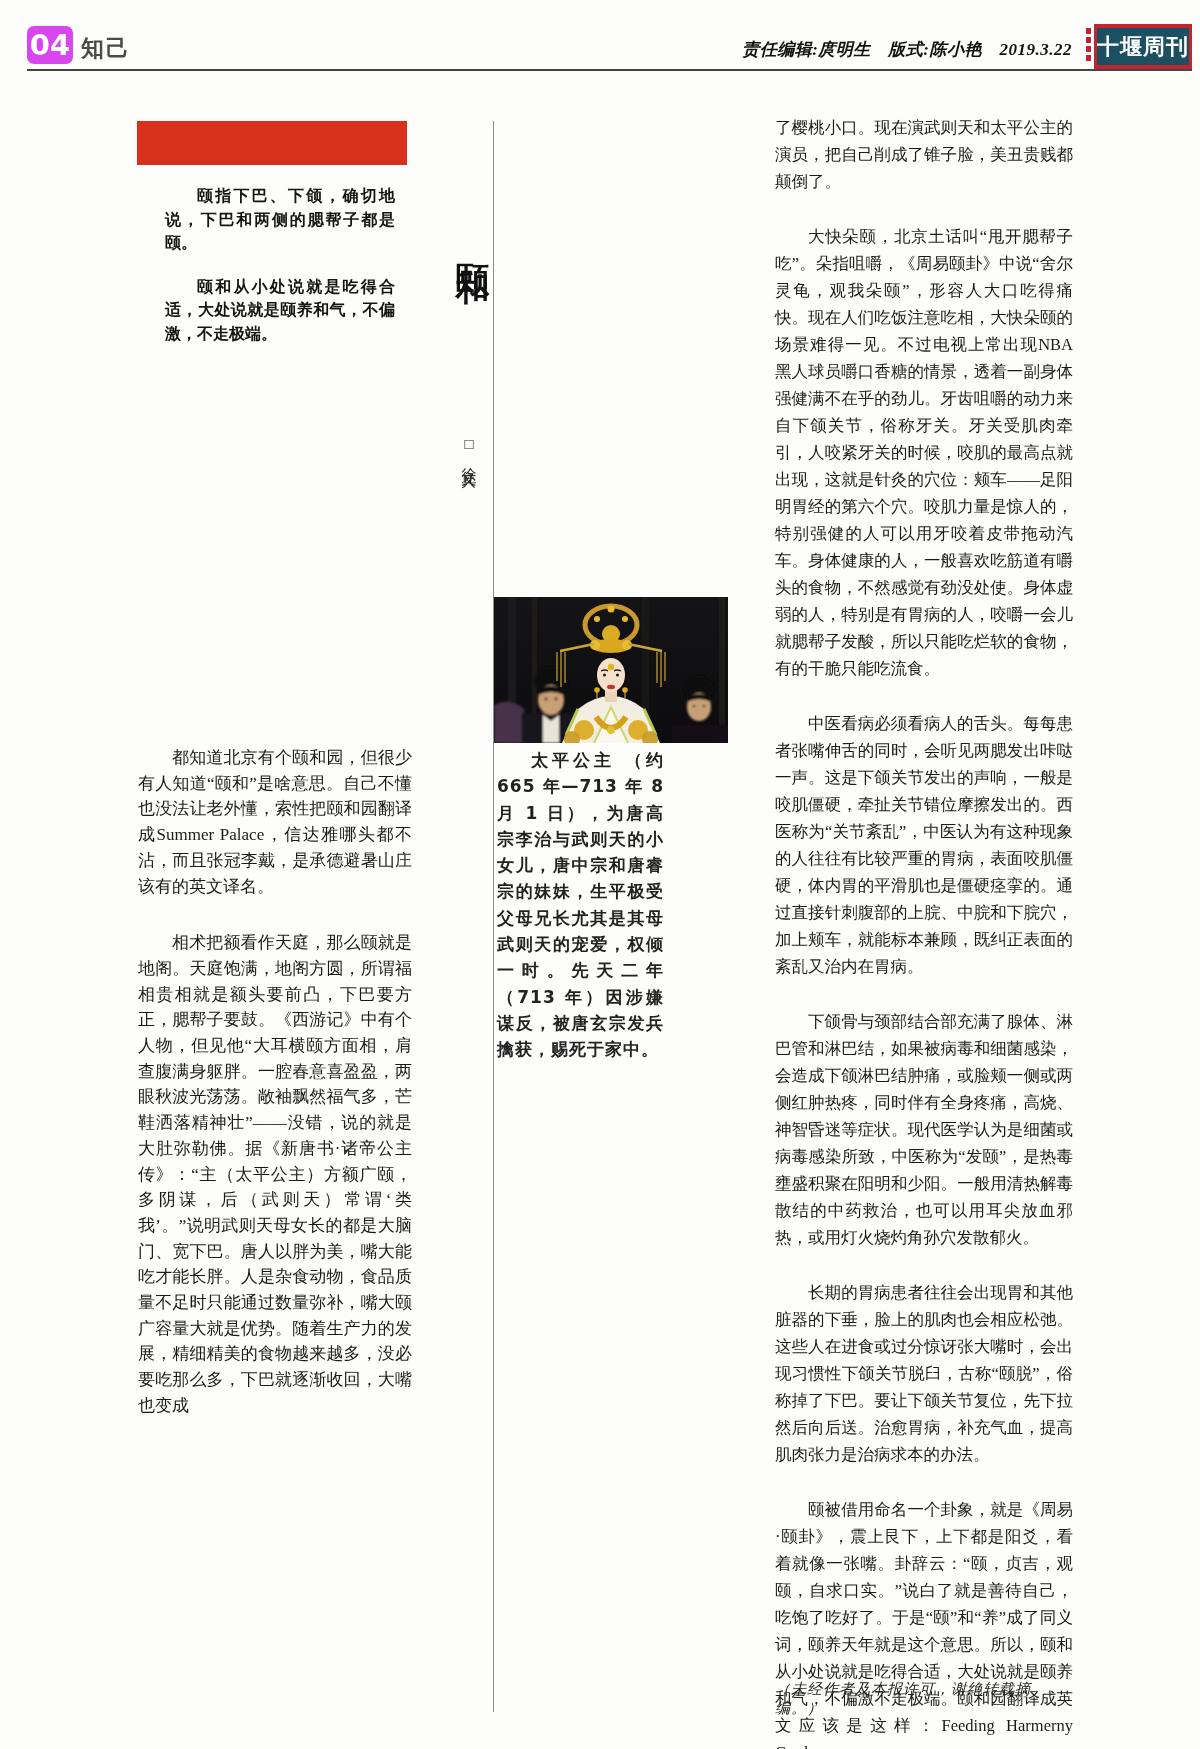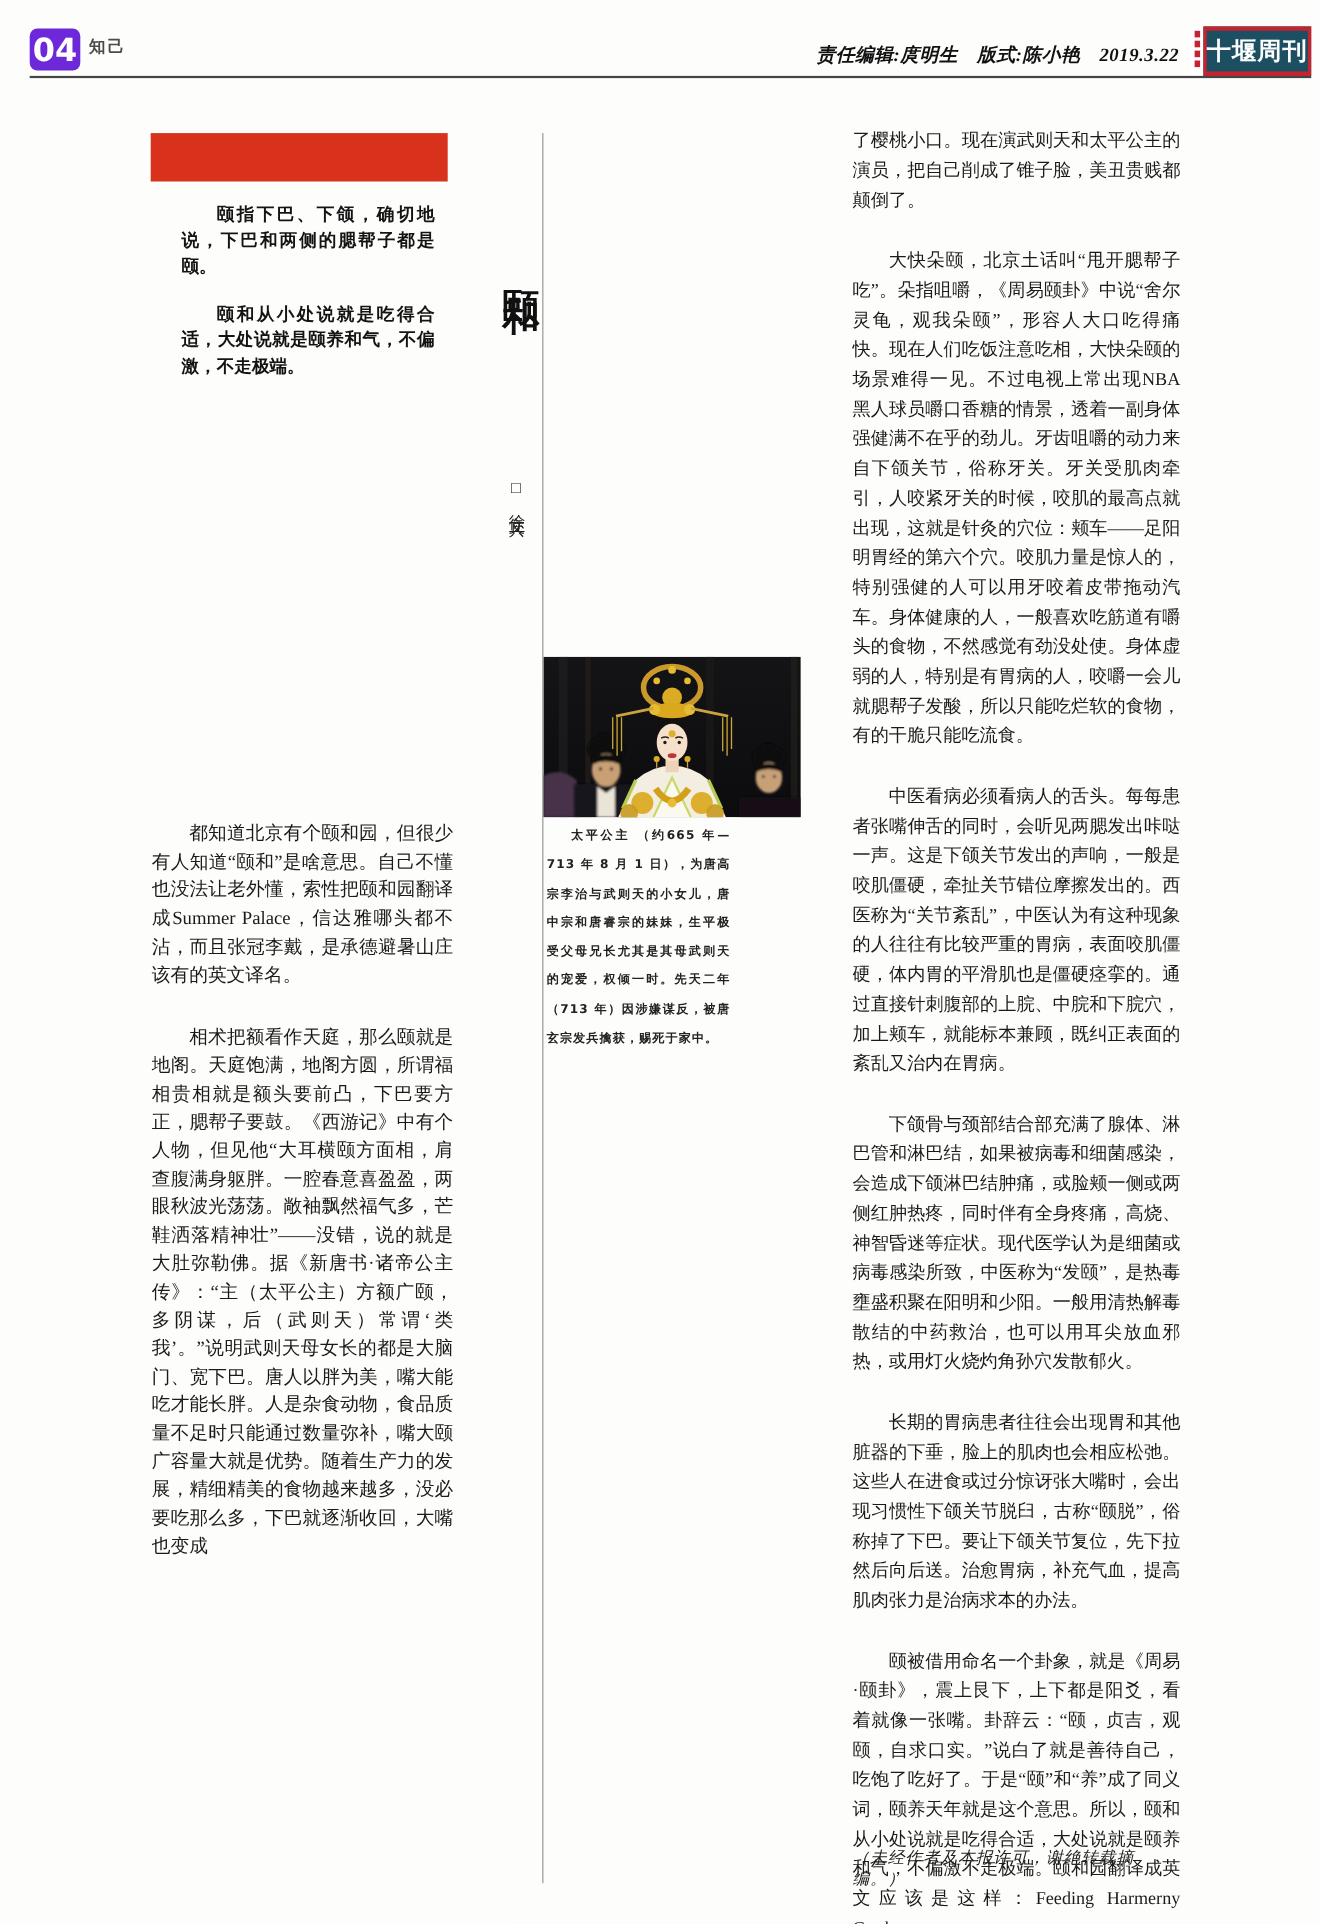--- a/index.html
+++ b/index.html
@@ -5,27 +5,27 @@
   html,body{margin:0;padding:0;background:#e8e8e8;}
   .page{
     position:relative;width:1200px;height:1749px;margin:0 auto;
     background:#fdfdfb;overflow:hidden;
     font-family:"Liberation Serif","DejaVu Serif",serif;color:#1a1a1a;
   }
   .abs{position:absolute;}
 
   
   .page-num{
-    left:27px;top:26px;width:46px;height:38px;background:#6d28d9;border-radius:7px;
+    left:27px;top:26px;width:46px;height:38px;background:#d946ef;border-radius:7px;
     color:#ffffff;font-family:"DejaVu Sans","Liberation Sans",sans-serif;
     font-weight:bold;font-size:29px;line-height:38px;text-align:center;
   }
   .section-label{
     left:81px;top:33px;font-family:"DejaVu Sans","Liberation Sans",sans-serif;
-    font-weight:bold;font-size:15px;color:#4b4b4b;letter-spacing:2px;
+    font-weight:bold;font-size:23px;color:#4b4b4b;letter-spacing:2px;
   }
   .editor-line{
     right:128px;top:38px;font-style:italic;font-weight:bold;font-size:17px;color:#111;
     letter-spacing:.5px;
   }
   .masthead{left:1083px;top:24px;width:109px;height:45px;display:flex;}
   .mast-strip{width:11px;background:#ffffff;display:flex;flex-direction:column;
     align-items:center;gap:3px;padding-top:4px;box-sizing:border-box;}
   .mast-strip .mark{width:5px;height:6px;background:#c42330;}
   .mast-box{flex:1;background:#1d4f63;border:4px solid #c42330;border-left-width:3px;
@@ -56,21 +56,21 @@
   .col-left{left:138px;top:745px;width:274px;font-size:17px;line-height:25.7px;}
   .col-right{left:775px;top:114px;width:298px;font-size:16.5px;line-height:27px;}
   .col-right p{margin:0 0 28px;}
   .col-right p.no-indent{text-indent:0;}
 
   .photo-frame{left:494px;top:597px;width:234px;height:146px;}
   .photo-frame svg{display:block;}
   .photo-caption{
     left:497px;top:747px;width:167px;
     font-family:"DejaVu Sans","Liberation Sans",sans-serif;
-    font-weight:bold;font-size:11px;line-height:26.3px;letter-spacing:1px;
+    font-weight:bold;font-size:17px;line-height:26.3px;letter-spacing:1px;
     text-align:justify;color:#222;text-indent:2em;
   }
   .footer-note{
     left:775px;top:1680px;width:298px;padding-right:8px;box-sizing:border-box;
     font-style:italic;font-size:15px;letter-spacing:1px;color:#222;
   }
 </style>
 </head>
 <body>
 

